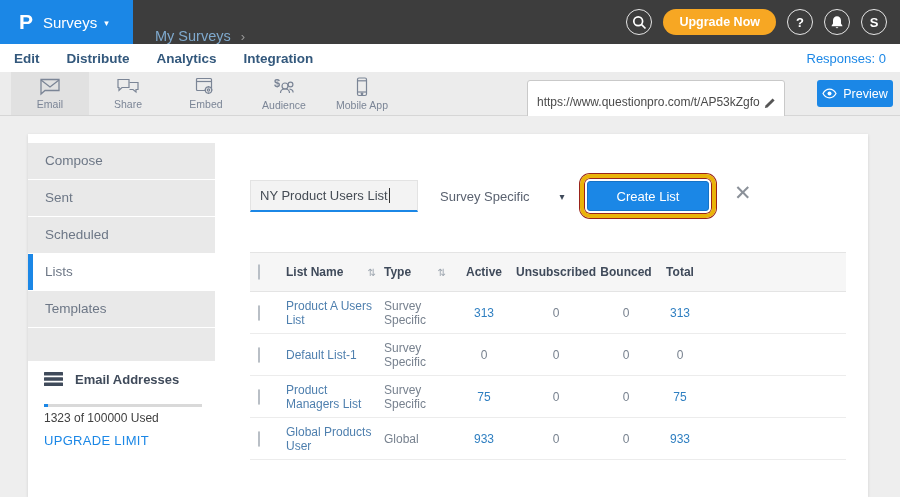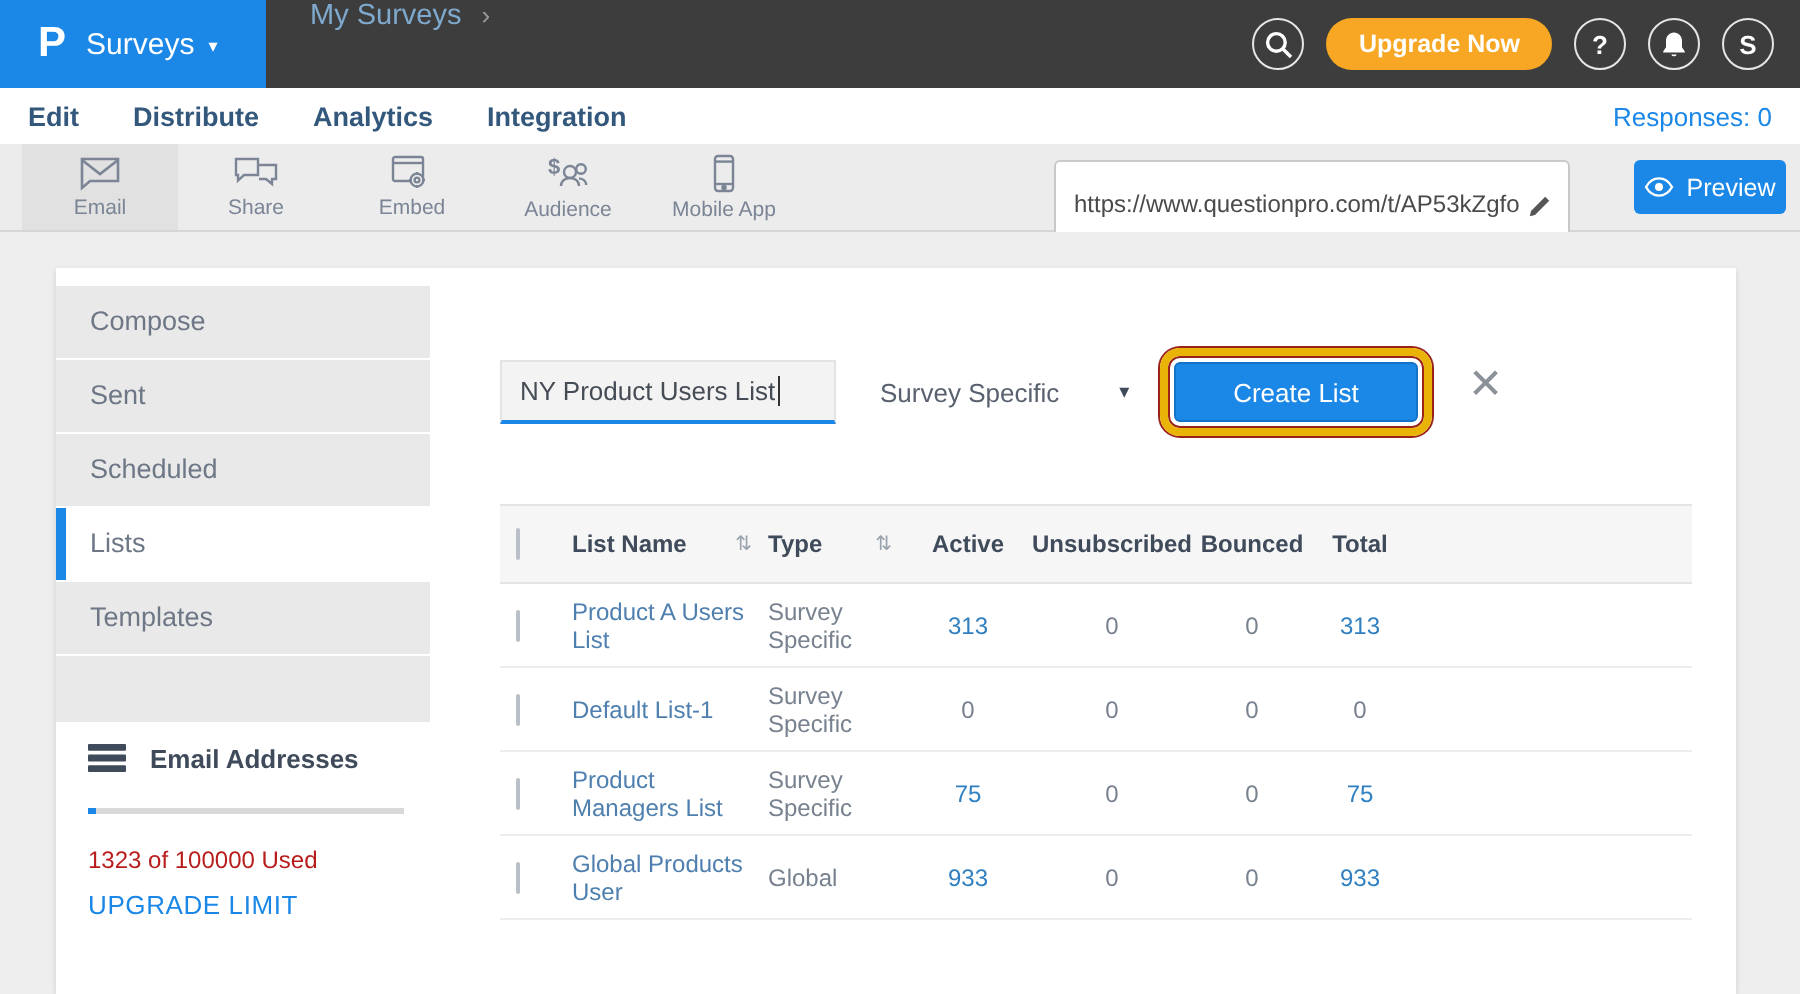--- a/index.html
+++ b/index.html
@@ -6,21 +6,21 @@
   body { background:#fff; font-family:"Liberation Sans", sans-serif; }
   .app { position:relative; width:900px; height:497px; background:#eeeeee; overflow:hidden; }
 
   
   .topbar { position:absolute; top:0; left:0; width:900px; height:44px; background:#3d3d3d; }
   .brand { position:absolute; left:0; top:0; width:133px; height:44px; background:#1b87e6;
            display:flex; align-items:center; padding-left:19px; color:#fff; }
   .logo { font-size:21px; font-weight:700; margin-right:10px; }
   .brand-label { font-size:15px; }
   .brand-caret { font-size:9px; margin-left:7px; padding-top:2px; }
-  .crumbs { position:absolute; left:155px; top:0; height:44px; display:flex; align-items:flex-start; gap:10px; }
+  .crumbs { position:absolute; left:155px; top:0; height:44px; display:flex; align-items:flex-end; gap:10px; }
   .crumb-parent { color:#7fa9cd; font-size:14.5px; }
   .crumb-sep { color:#9a9a9a; font-size:13px; }
   .crumb-current { color:#f0f0f0; font-size:14.5px; }
   .top-actions { position:absolute; right:13px; top:9px; display:flex; align-items:center; gap:11px; }
   .circle-btn { width:26px; height:26px; border:1.5px solid #e6e6e6; border-radius:50%; color:#fff;
                 display:flex; align-items:center; justify-content:center; font-size:13px; font-weight:700; }
   .upgrade { height:26px; border-radius:13px; background:#f7a723; color:#fff; font-size:12.5px;
              font-weight:700; padding:0 16px; display:flex; align-items:center; border:none; }
 
   
@@ -52,21 +52,21 @@
   
   .menu { position:absolute; left:0; top:9px; width:187px; }
   .s-item { height:36px; line-height:36px; padding-left:17px; background:#e9e9e9; margin-bottom:1px;
             font-size:13.5px; color:#6d7786; }
   .s-item.active { background:#fff; border-left:5px solid #1b87e6; padding-left:12px; }
   .s-filler { height:33px; background:#e9e9e9; }
   .email-sec { position:absolute; left:16px; top:238px; width:160px; }
   .email-head { display:flex; align-items:center; gap:12px; color:#3f4a5a; font-weight:700; font-size:13px; }
   .progress { margin-top:17px; height:3px; background:#d9d9d9; position:relative; width:158px; }
   .progress-fill { position:absolute; left:0; top:0; bottom:0; width:4px; background:#1b87e6; }
-  .usage { margin-top:16px; font-size:12px; color:#b91c1c; }
+  .usage { margin-top:4px; font-size:12px; color:#404040; }
   .upgrade-link { margin-top:8px; font-size:13px; color:#1b87e6; letter-spacing:.3px; }
 
   
   .list-input { position:absolute; left:222px; top:46px; width:168px; height:32px; background:#f3f3f3;
                 border:1px solid #e3e3e3; border-bottom:2px solid #1b87e6; display:flex;
                 align-items:center; padding-left:9px; font-size:13px; color:#454c55; }
   .cursor-bar { width:1px; height:15px; background:#333; margin-left:1px; }
   .type-dd { position:absolute; left:412px; top:46px; height:32px; display:flex; align-items:center;
              font-size:13px; color:#5a6270; }
   .dd-caret { margin-left:30px; color:#3f4a5a; font-size:10px; }

